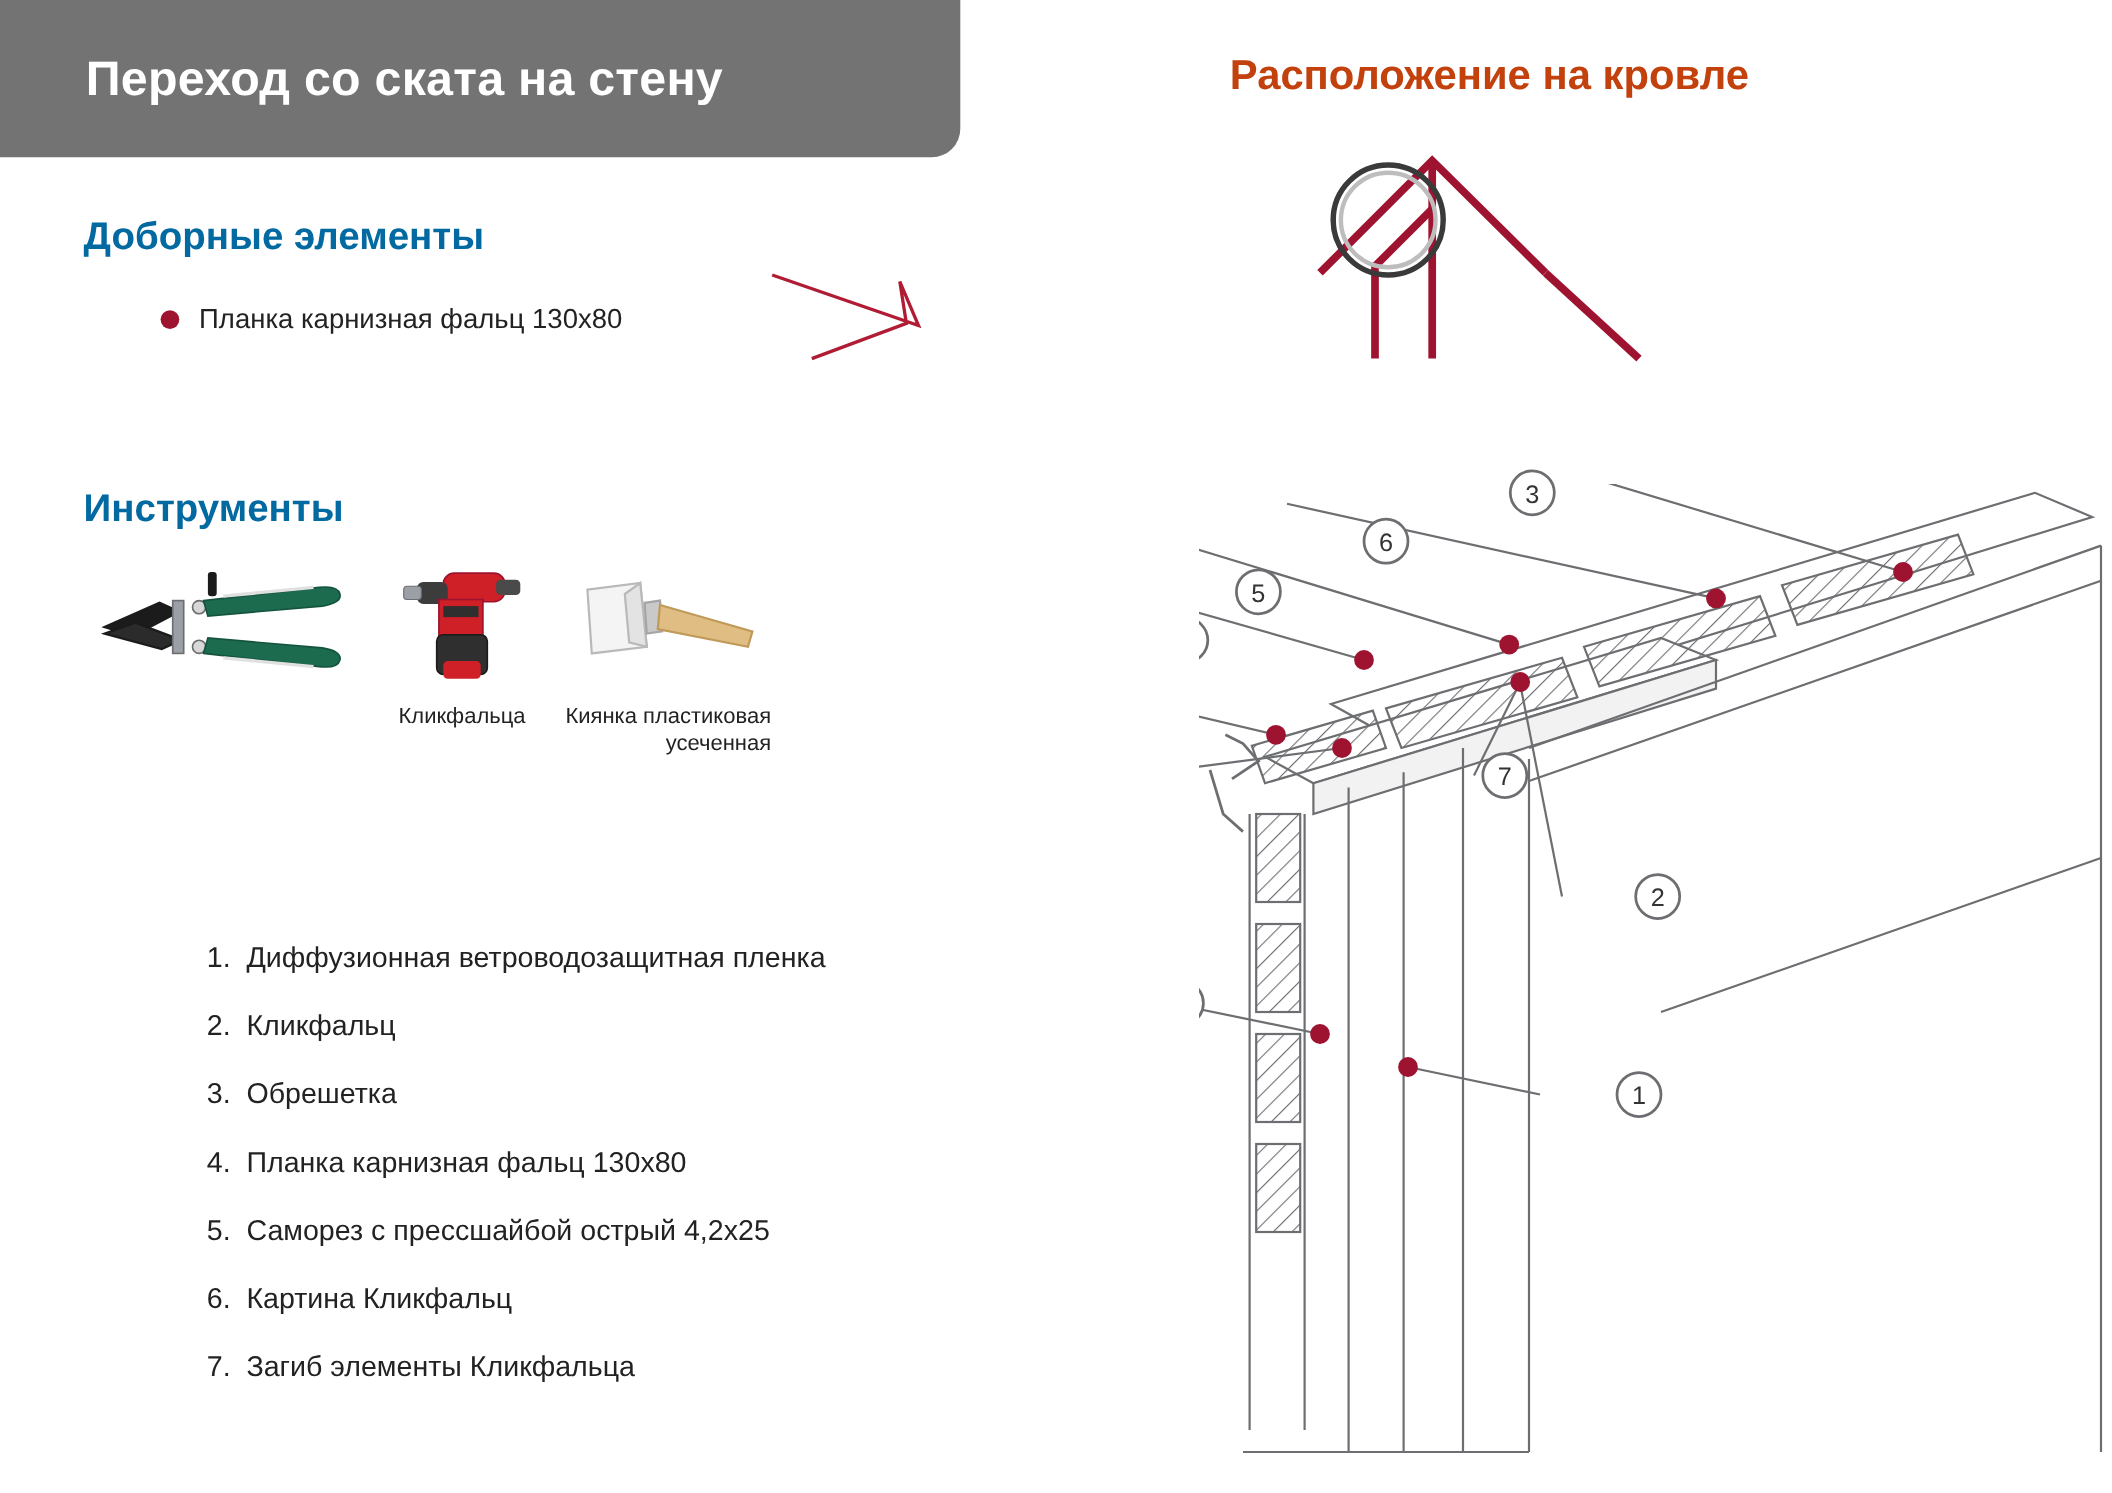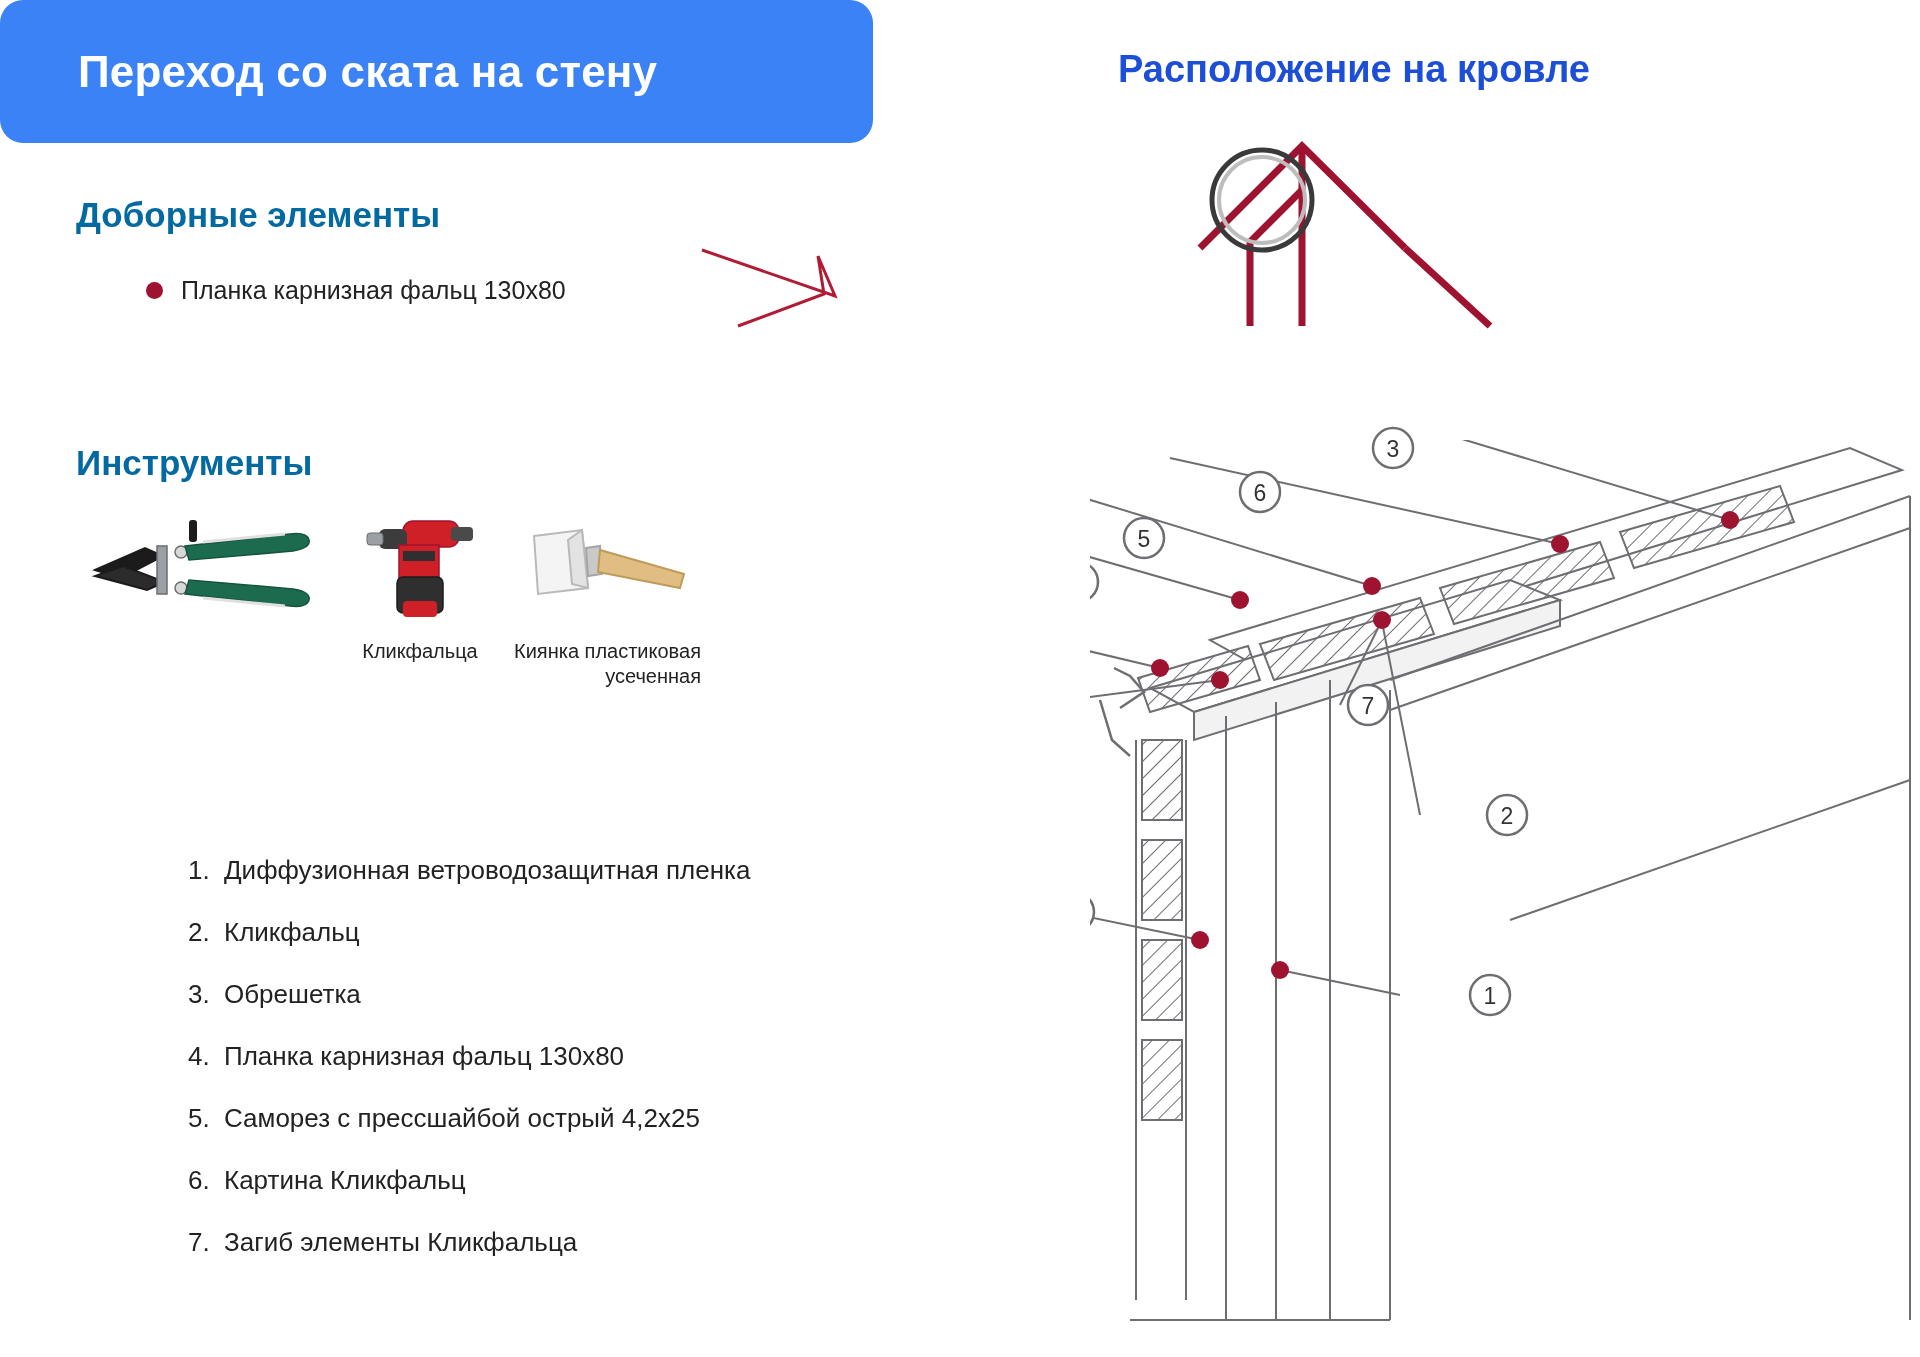--- a/index.html
+++ b/index.html
@@ -16,41 +16,40 @@
     color: #333333;
   }
 
   
   #title-banner {
     position: absolute;
     left: 0;
     top: 0;
     width: 873px;
     height: 143px;
-    background: #3b82f6;
+    background: #737373;
     border-bottom-right-radius: 26px;
     display: flex;
     align-items: center;
-    border-radius: 23px;
   }
   #title-banner .title-text {
     color: #ffffff;
     font-size: 44px;
     font-weight: bold;
     letter-spacing: 0.2px;
     padding-left: 78px;
   }
 
   #roof-location-title {
     position: absolute;
     left: 1118px;
     top: 48px;
     font-size: 38px;
     font-weight: bold;
-    color: #1d4ed8;
+    color: #c2410c;
   }
 
   
   .section-heading {
     position: absolute;
     font-size: 35px;
     font-weight: bold;
     color: #0369a1;
   }
   #dob-heading { left: 76px; top: 195px; }

